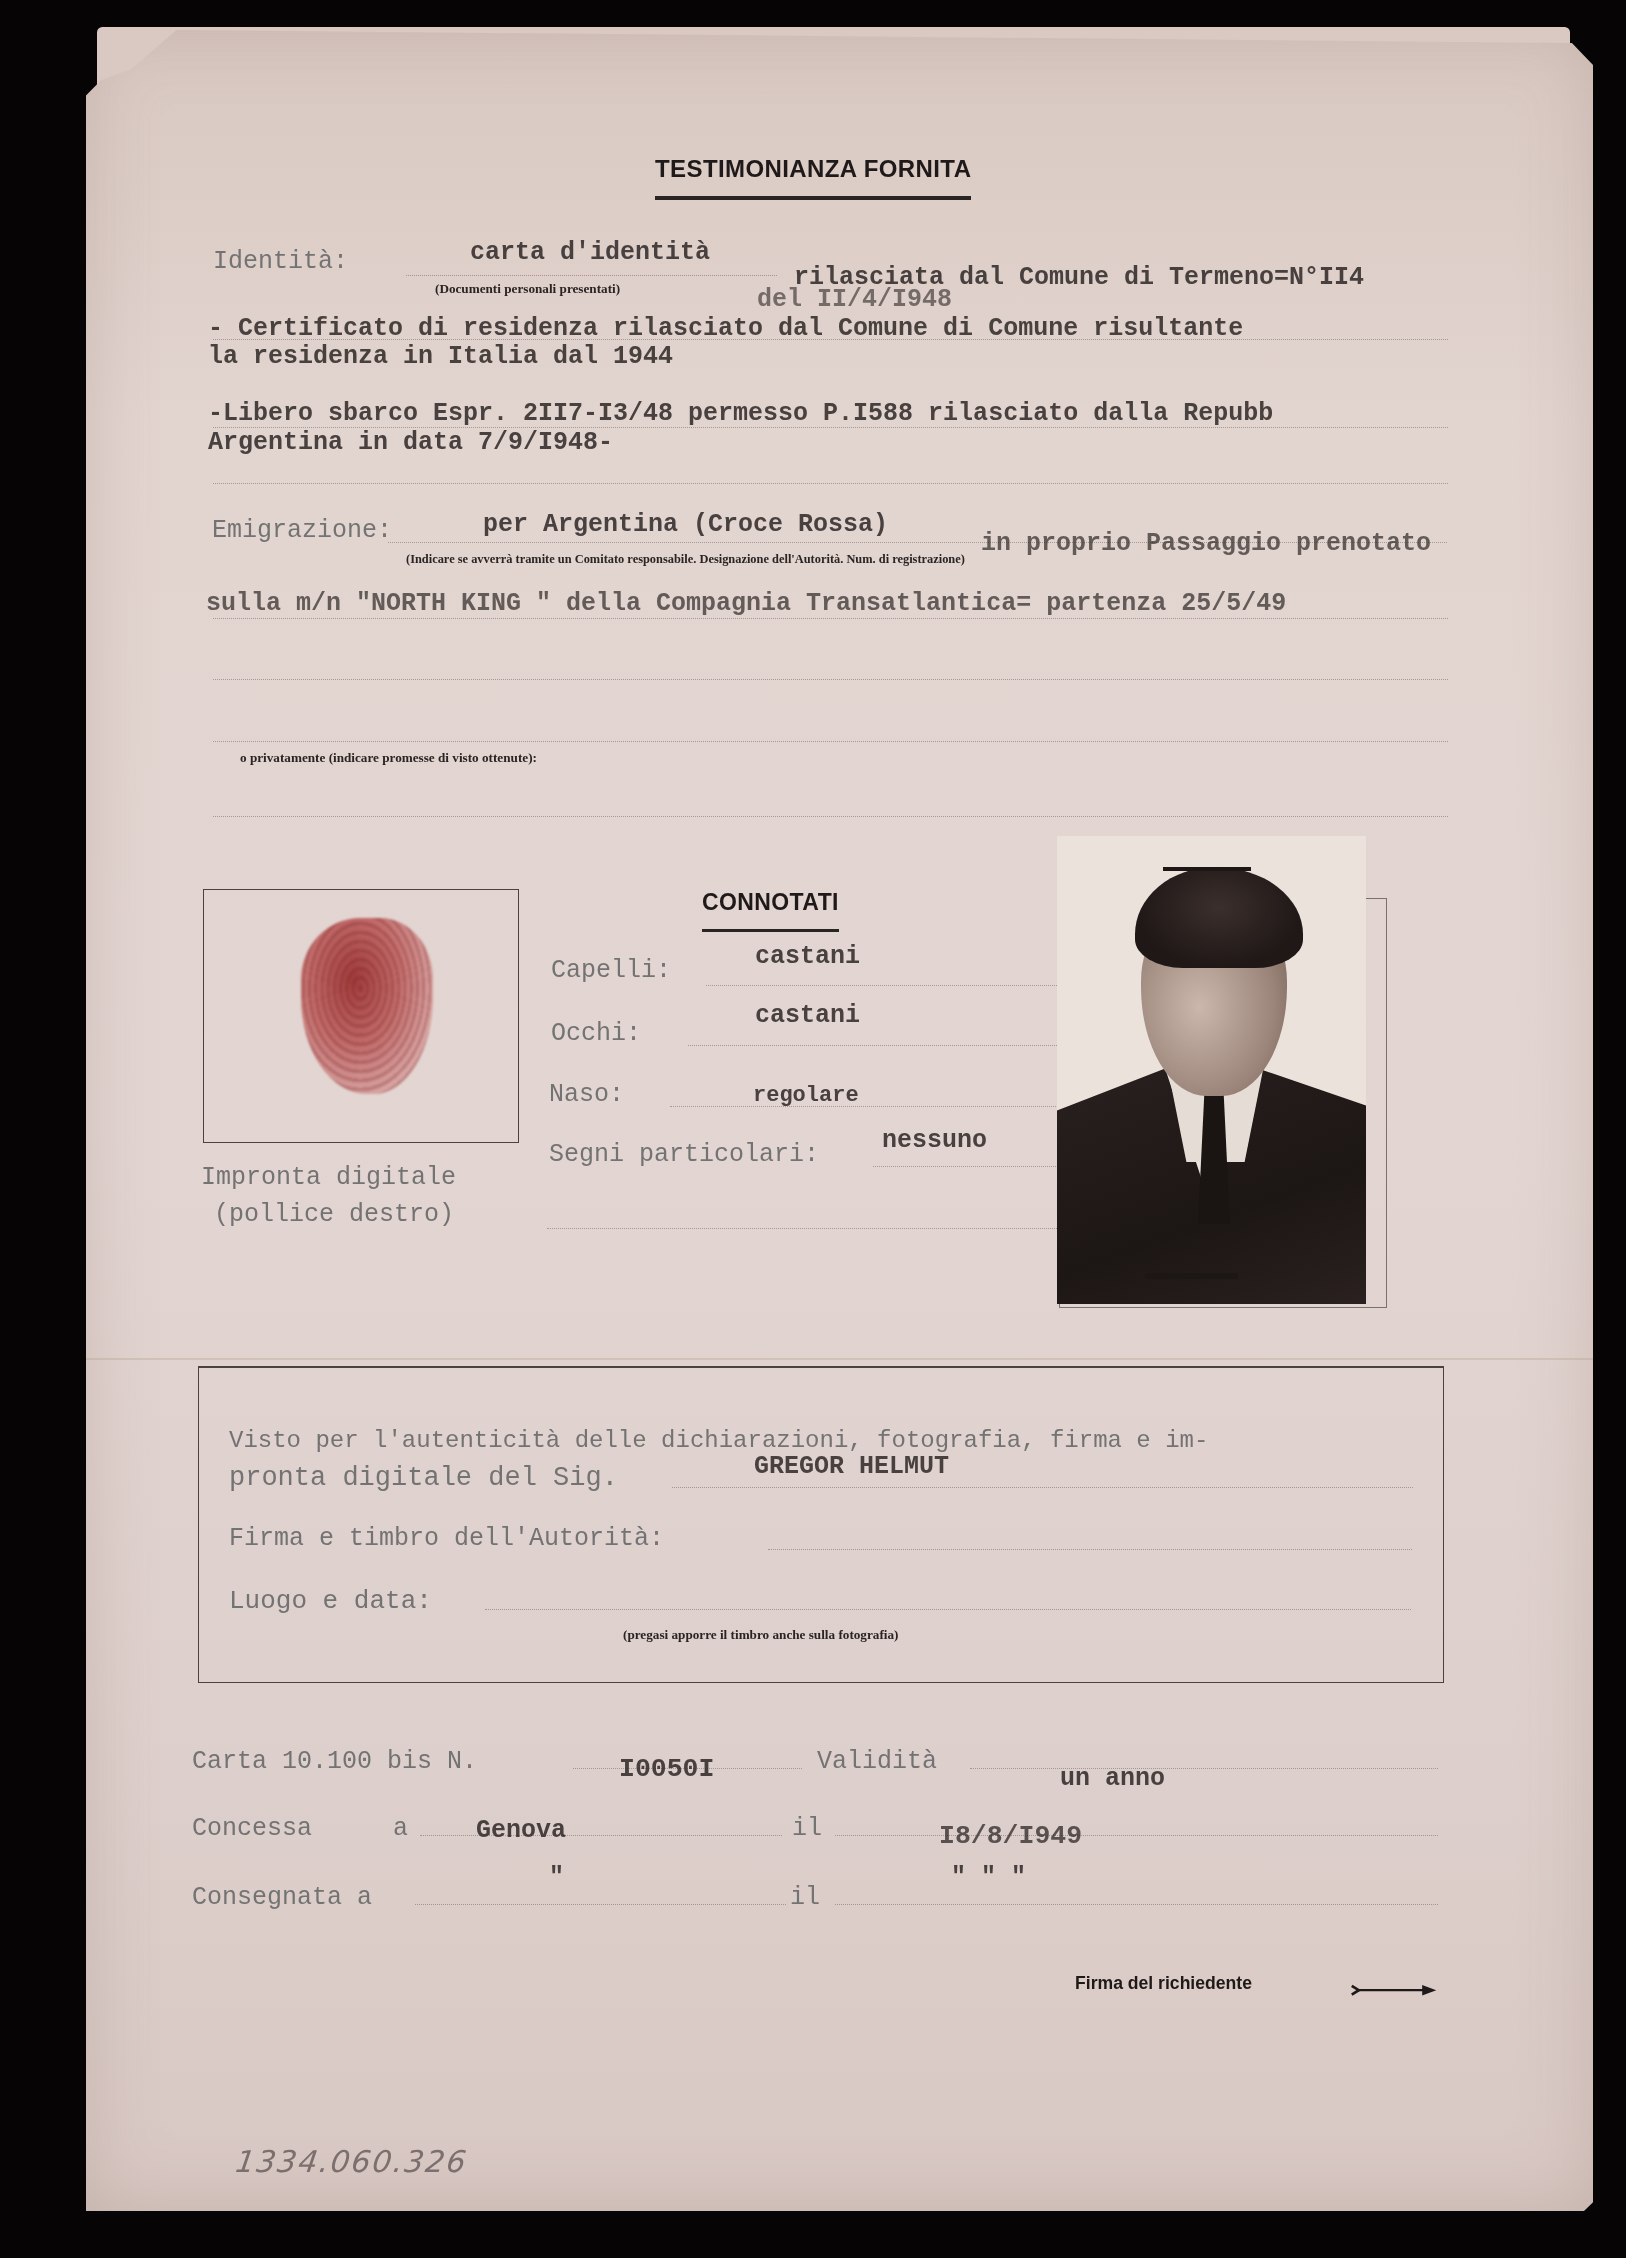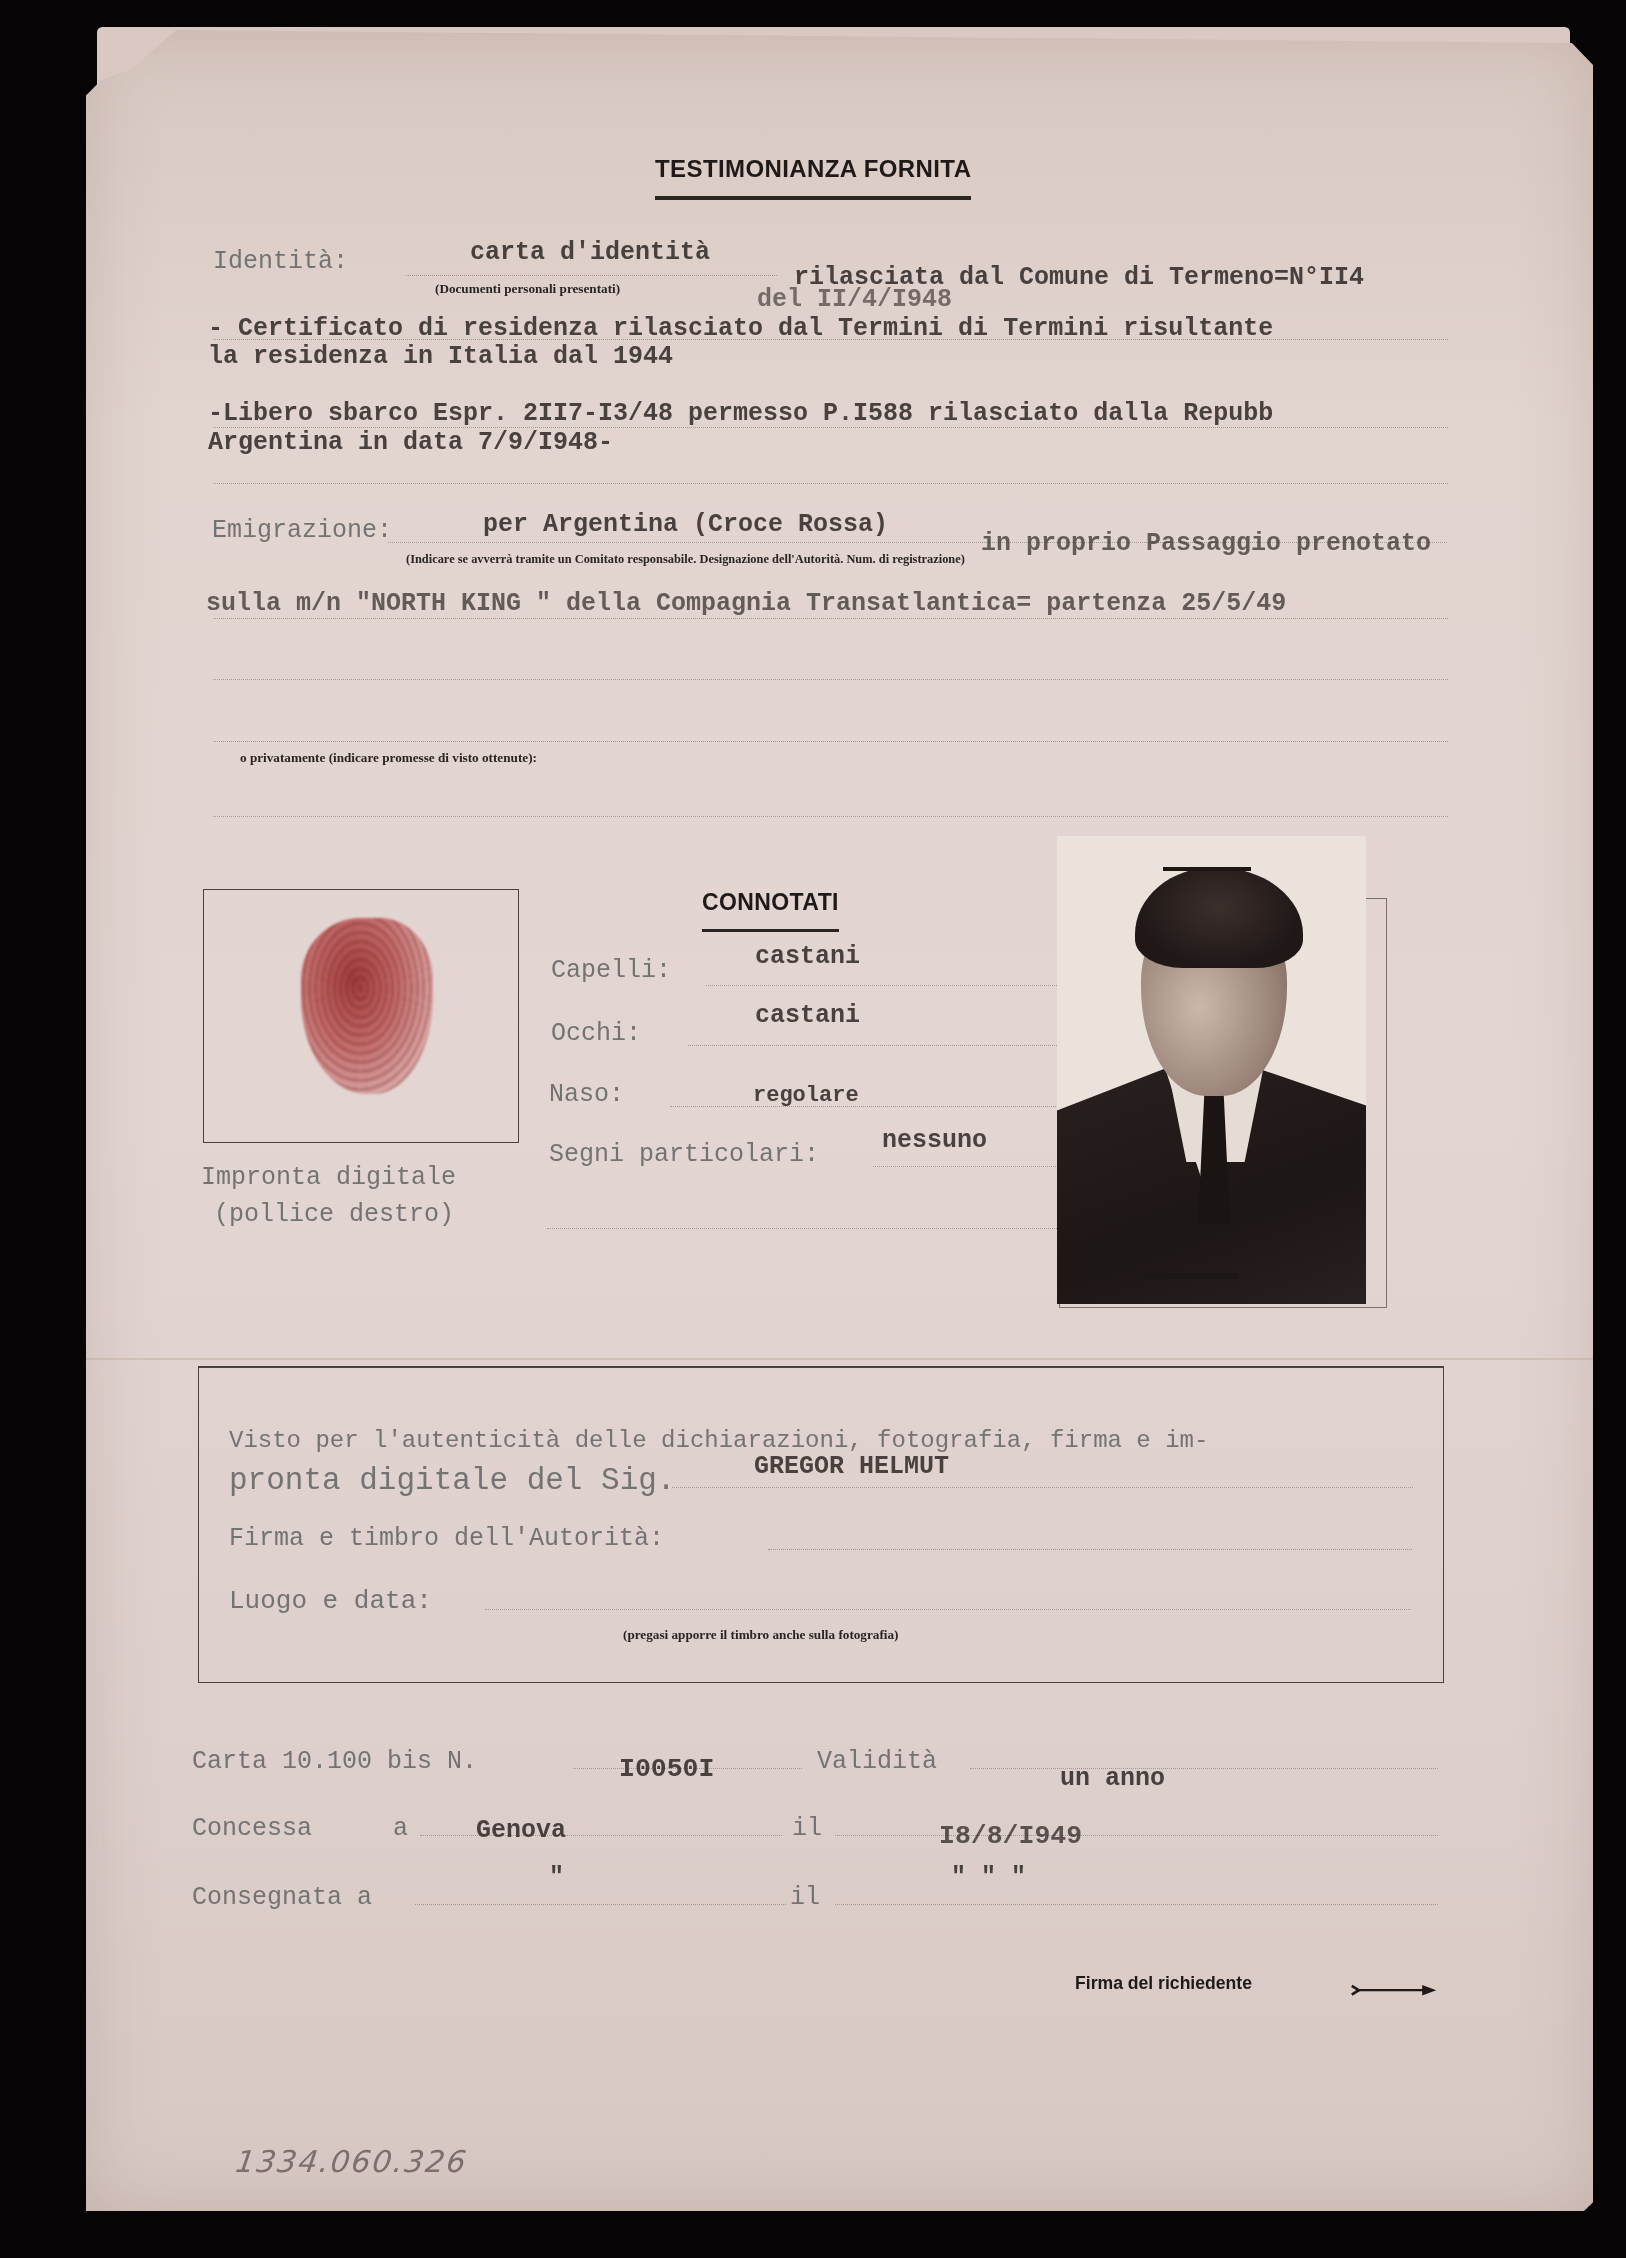--- a/index.html
+++ b/index.html
@@ -94,21 +94,21 @@
 <div class="abs sans-bold title" style="left:655px; top:155px;">TESTIMONIANZA FORNITA</div>
 
 <div class="abs printed" style="left:213px; top:247px; font-size:25px;">Identità:</div>
 <div class="dotline" style="left:406px; top:275px; width:371px;"></div>
 <div class="abs typed" style="left:470px; top:238px; font-size:25px;">carta d'identità</div>
 <div class="abs serif-cond" style="left:435px; top:281px; font-size:13.2px;">(Documenti personali presentati)</div>
 <div class="abs typed" style="left:794px; top:263px; font-size:25px;">rilasciata dal Comune di Termeno=N°II4</div>
 <div class="abs typed" style="left:757px; top:285px; font-size:25px; opacity:0.6;">del  II/4/I948</div>
 
 <div class="dotline" style="left:213px; top:339px; width:1235px;"></div>
-<div class="abs typed" style="left:208px; top:314px; font-size:25px;">- Certificato di residenza rilasciato dal Termini di Termini risultante</div>
+<div class="abs typed" style="left:208px; top:314px; font-size:25px;">- Certificato di residenza rilasciato dal Comune di Comune risultante</div>
 <div class="abs typed" style="left:208px; top:342px; font-size:25px;">  la residenza in Italia dal 1944</div>
 
 <div class="dotline" style="left:213px; top:427px; width:1235px;"></div>
 <div class="abs typed" style="left:208px; top:399px; font-size:25px;">-Libero sbarco  Espr. 2II7-I3/48 permesso P.I588 rilasciato dalla Repubb</div>
 <div class="abs typed" style="left:208px; top:428px; font-size:25px;"> Argentina in data 7/9/I948-</div>
 <div class="dotline" style="left:213px; top:483px; width:1235px;"></div>
 
 <div class="abs printed" style="left:212px; top:516px; font-size:25px;">Emigrazione:</div>
 <div class="dotline" style="left:388px; top:542px; width:1059px;"></div>
 <div class="abs typed" style="left:483px; top:510px; font-size:25px;">per Argentina (Croce Rossa)</div>
@@ -155,21 +155,21 @@
   <div class="collar"></div>
   <div class="tie"></div>
   <div class="head"></div>
   <div class="hair"></div>
   <div class="stamp-top"></div>
   <div class="stamp-bot"></div>
 </div>
 
 <div class="visto-box"></div>
 <div class="abs printed" style="left:229px; top:1401px; font-size:24px;margin-top:26px;">Visto per l'autenticità delle dichiarazioni, fotografia, firma e im-</div>
-<div class="abs printed" style="left:229px; top:1463px; font-size:31px;">pronta digitale del Sig.</div>
+<div class="abs printed" style="left:229px; top:1463px; font-size:27px;">pronta digitale del Sig.</div>
 <div class="dotline" style="left:672px; top:1487px; width:741px;"></div>
 <div class="abs typed" style="left:754px; top:1452px; font-size:25px;">GREGOR HELMUT</div>
 <div class="abs printed" style="left:229px; top:1524px; font-size:25px;">Firma e timbro dell'Autorità:</div>
 <div class="dotline" style="left:768px; top:1549px; width:644px;"></div>
 <div class="abs printed" style="left:229px; top:1586px; font-size:26px;">Luogo e data:</div>
 <div class="dotline" style="left:485px; top:1609px; width:926px;"></div>
 <div class="abs serif-cond" style="left:623px; top:1627px; font-size:13.2px;">(pregasi apporre il timbro anche sulla fotografia)</div>
 
 <div class="abs printed" style="left:192px; top:1747px; font-size:25px;">Carta 10.100 bis N.</div>
 <div class="dotline" style="left:573px; top:1768px; width:229px;"></div>

